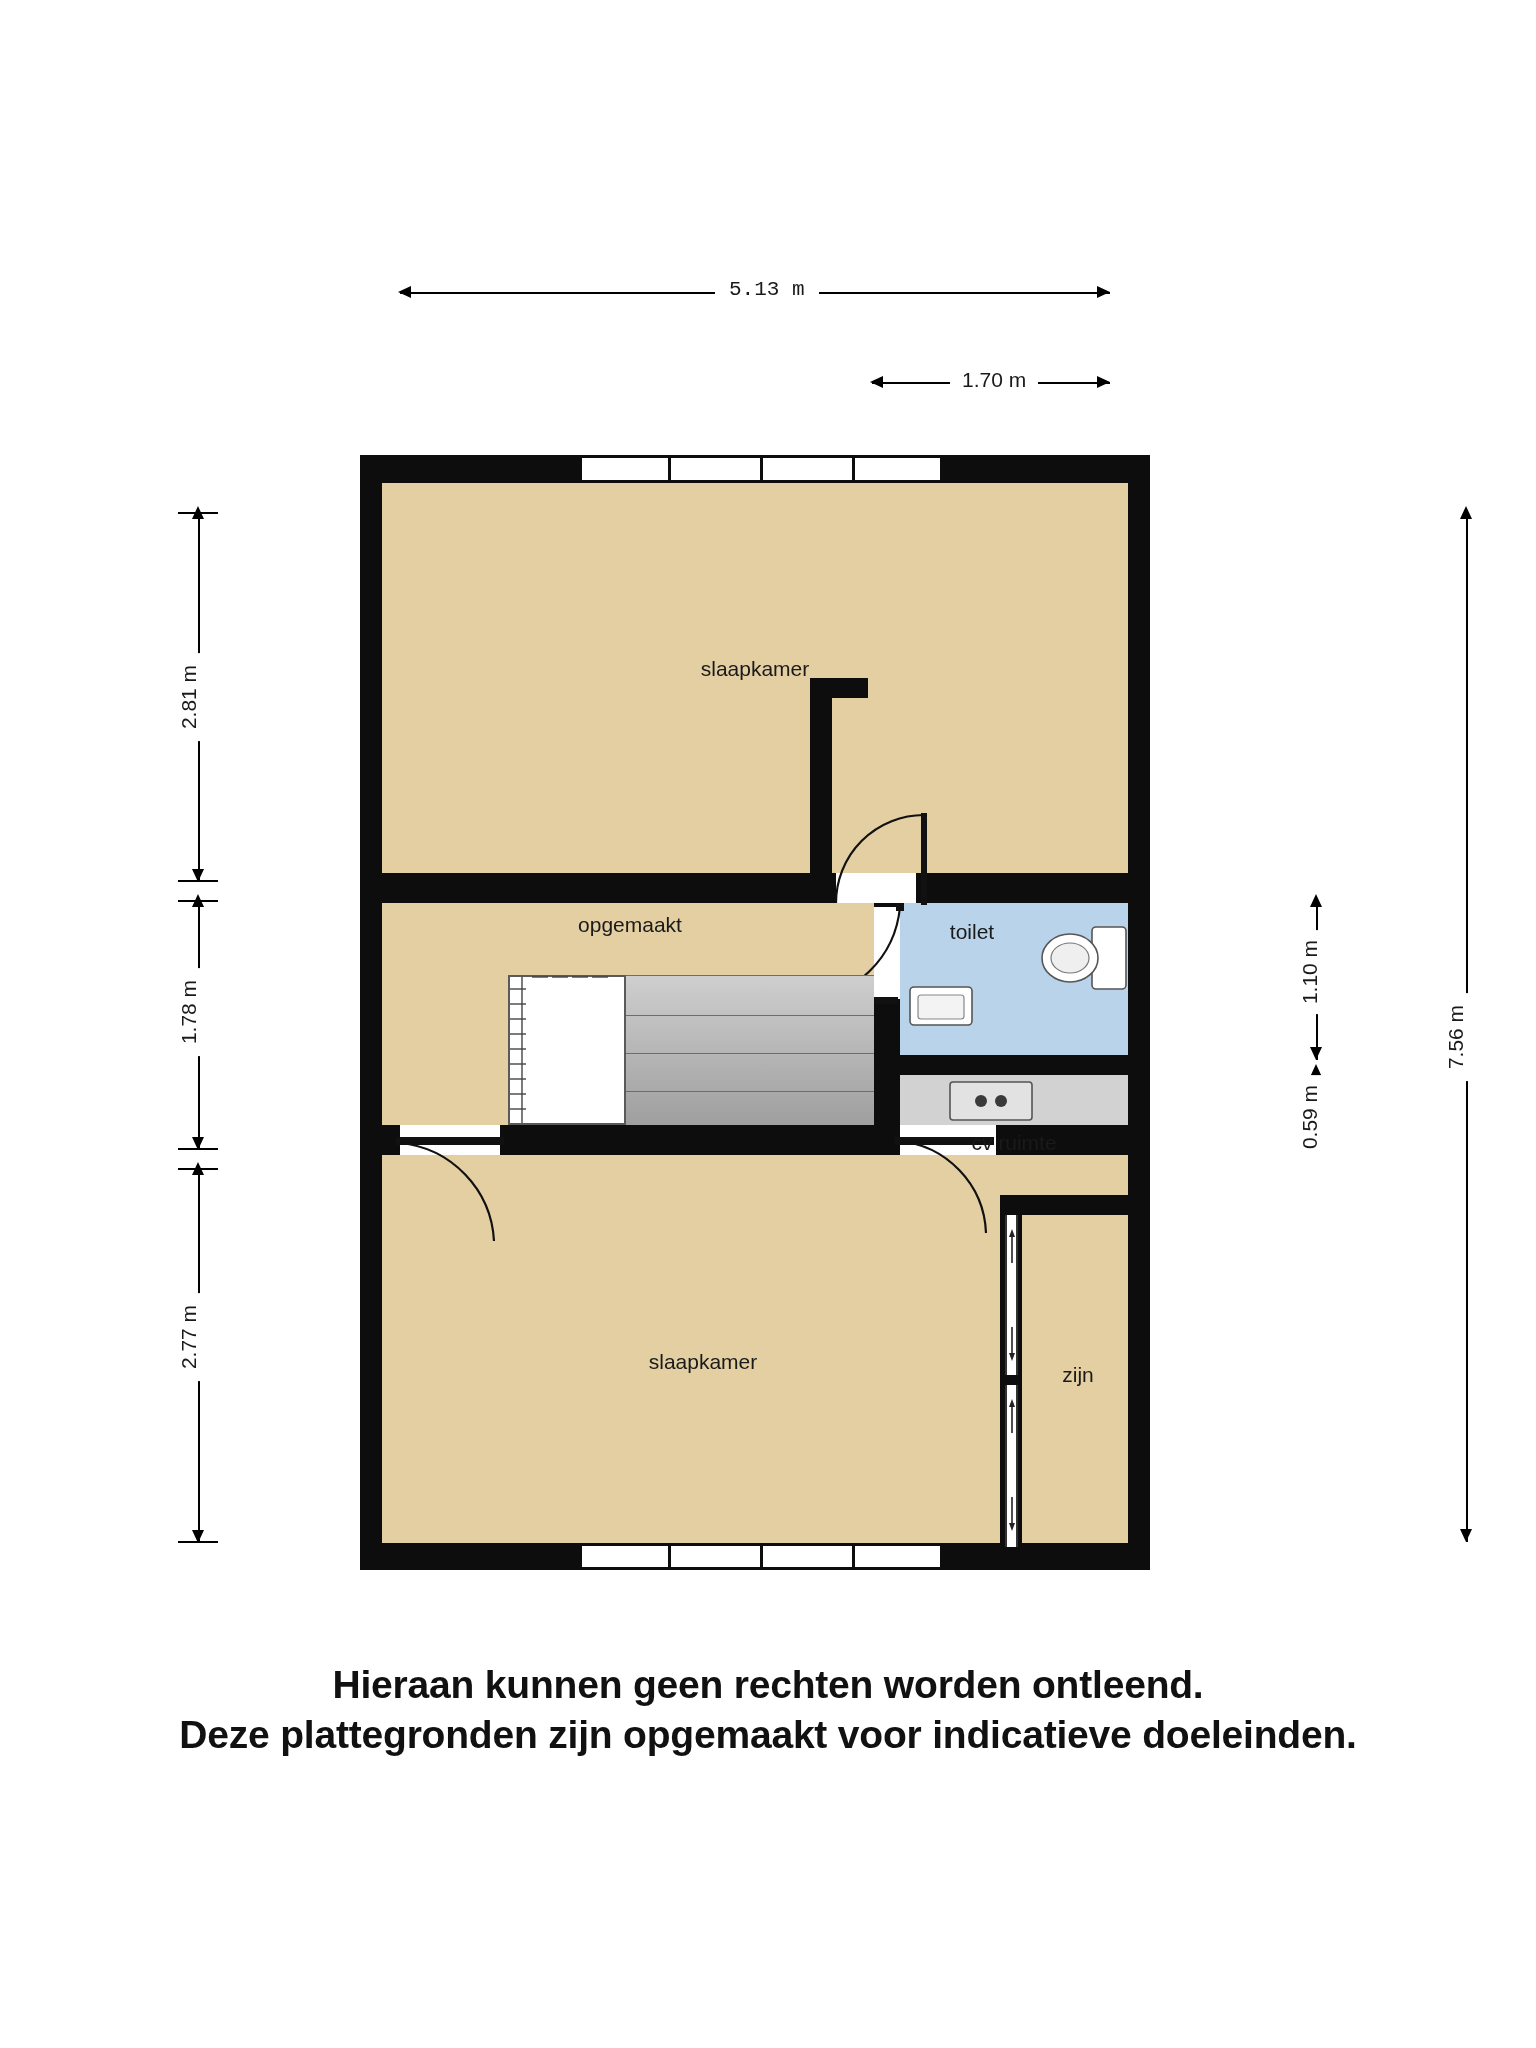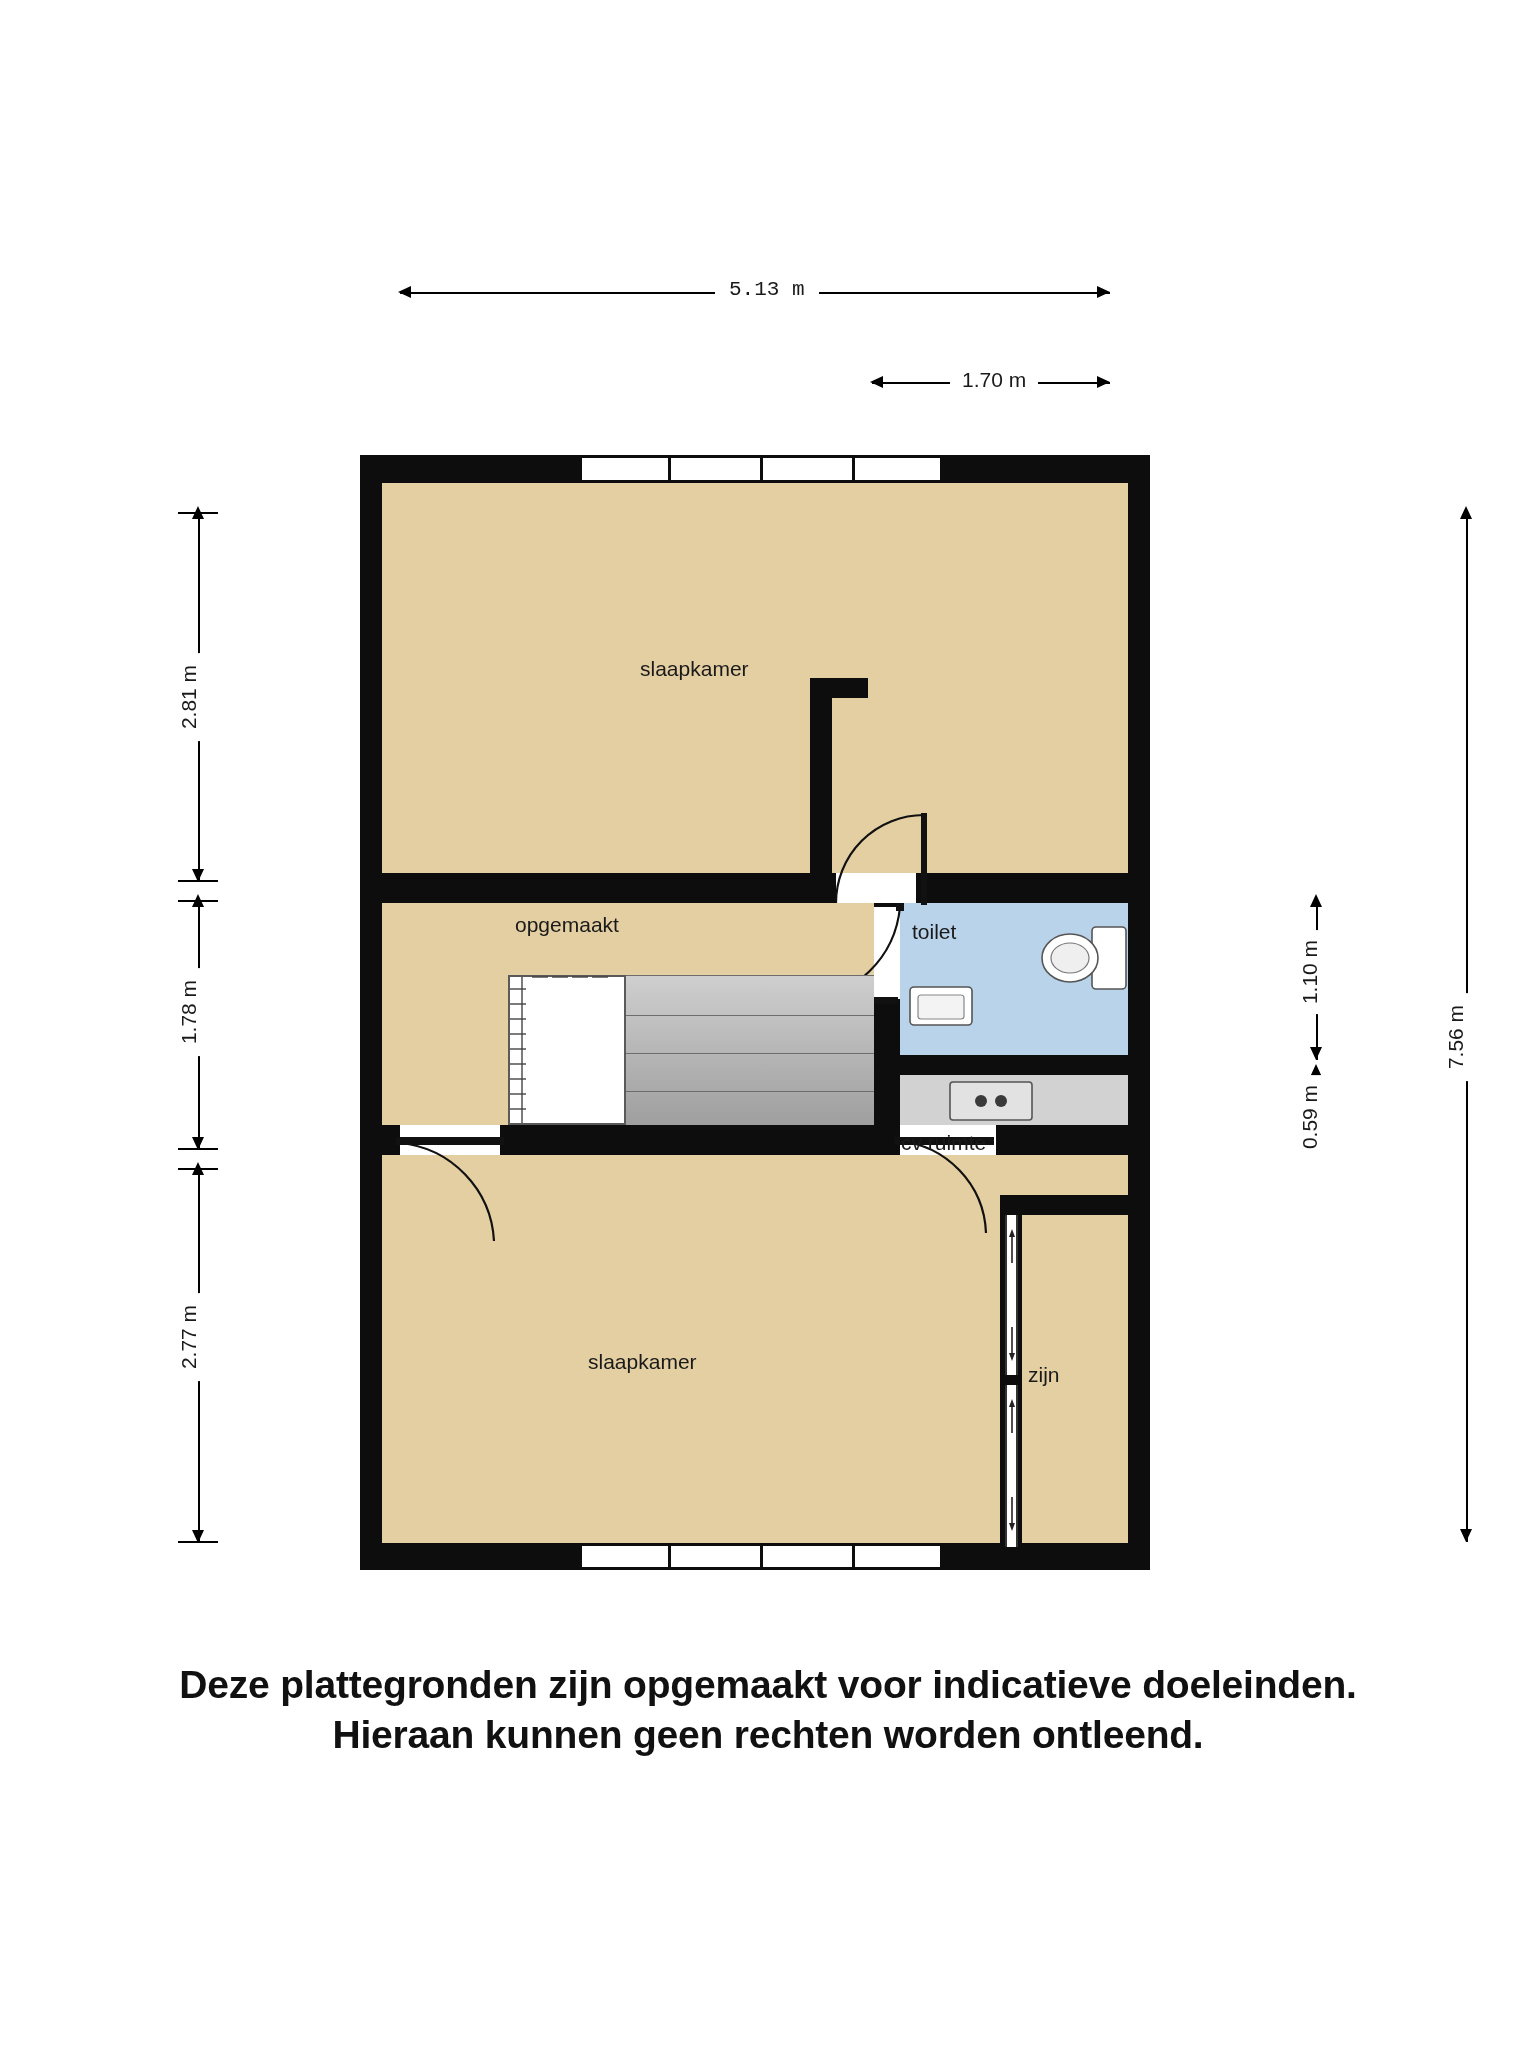--- a/index.html
+++ b/index.html
@@ -84,20 +84,21 @@
     position: absolute;
   }
   .room-beige { background: #e3cfa2; }
   .room-blue  { background: #b9d3ea; }
   .room-grey  { background: #d2d2d2; }
   .room-label {
     position: absolute;
     font-size: 21px;
     color: #1a1a1a;
     white-space: nowrap;
+    text-align: center;
   }
   .window {
     position: absolute;
     background: #ffffff;
     border-top: 3px solid #0d0d0d;
     border-bottom: 3px solid #0d0d0d;
   }
   .window .mull {
     position: absolute;
     top: 0;
@@ -346,17 +347,17 @@
     <div class="room-label" style="left:280px; top:202px; width:230px;">slaapkamer</div>
     <div class="room-label" style="left:155px; top:458px; width:230px;">opgemaakt</div>
     <div class="room-label" style="left:552px; top:465px; width:120px;">toilet</div>
     <div class="room-label" style="left:541px; top:676px; width:226px;">cv ruimte</div>
     <div class="room-label" style="left:228px; top:895px; width:230px;">slaapkamer</div>
     <div class="room-label" style="left:668px; top:908px; width:100px;">zijn</div>
 
   </div>
 
   <div id="footer">
+    <div>Hieraan kunnen geen rechten worden ontleend.</div>
     <div>Deze plattegronden zijn opgemaakt voor indicatieve doeleinden.</div>
-    <div>Hieraan kunnen geen rechten worden ontleend.</div>
   </div>
 
 </div>
 
 </body></html>

